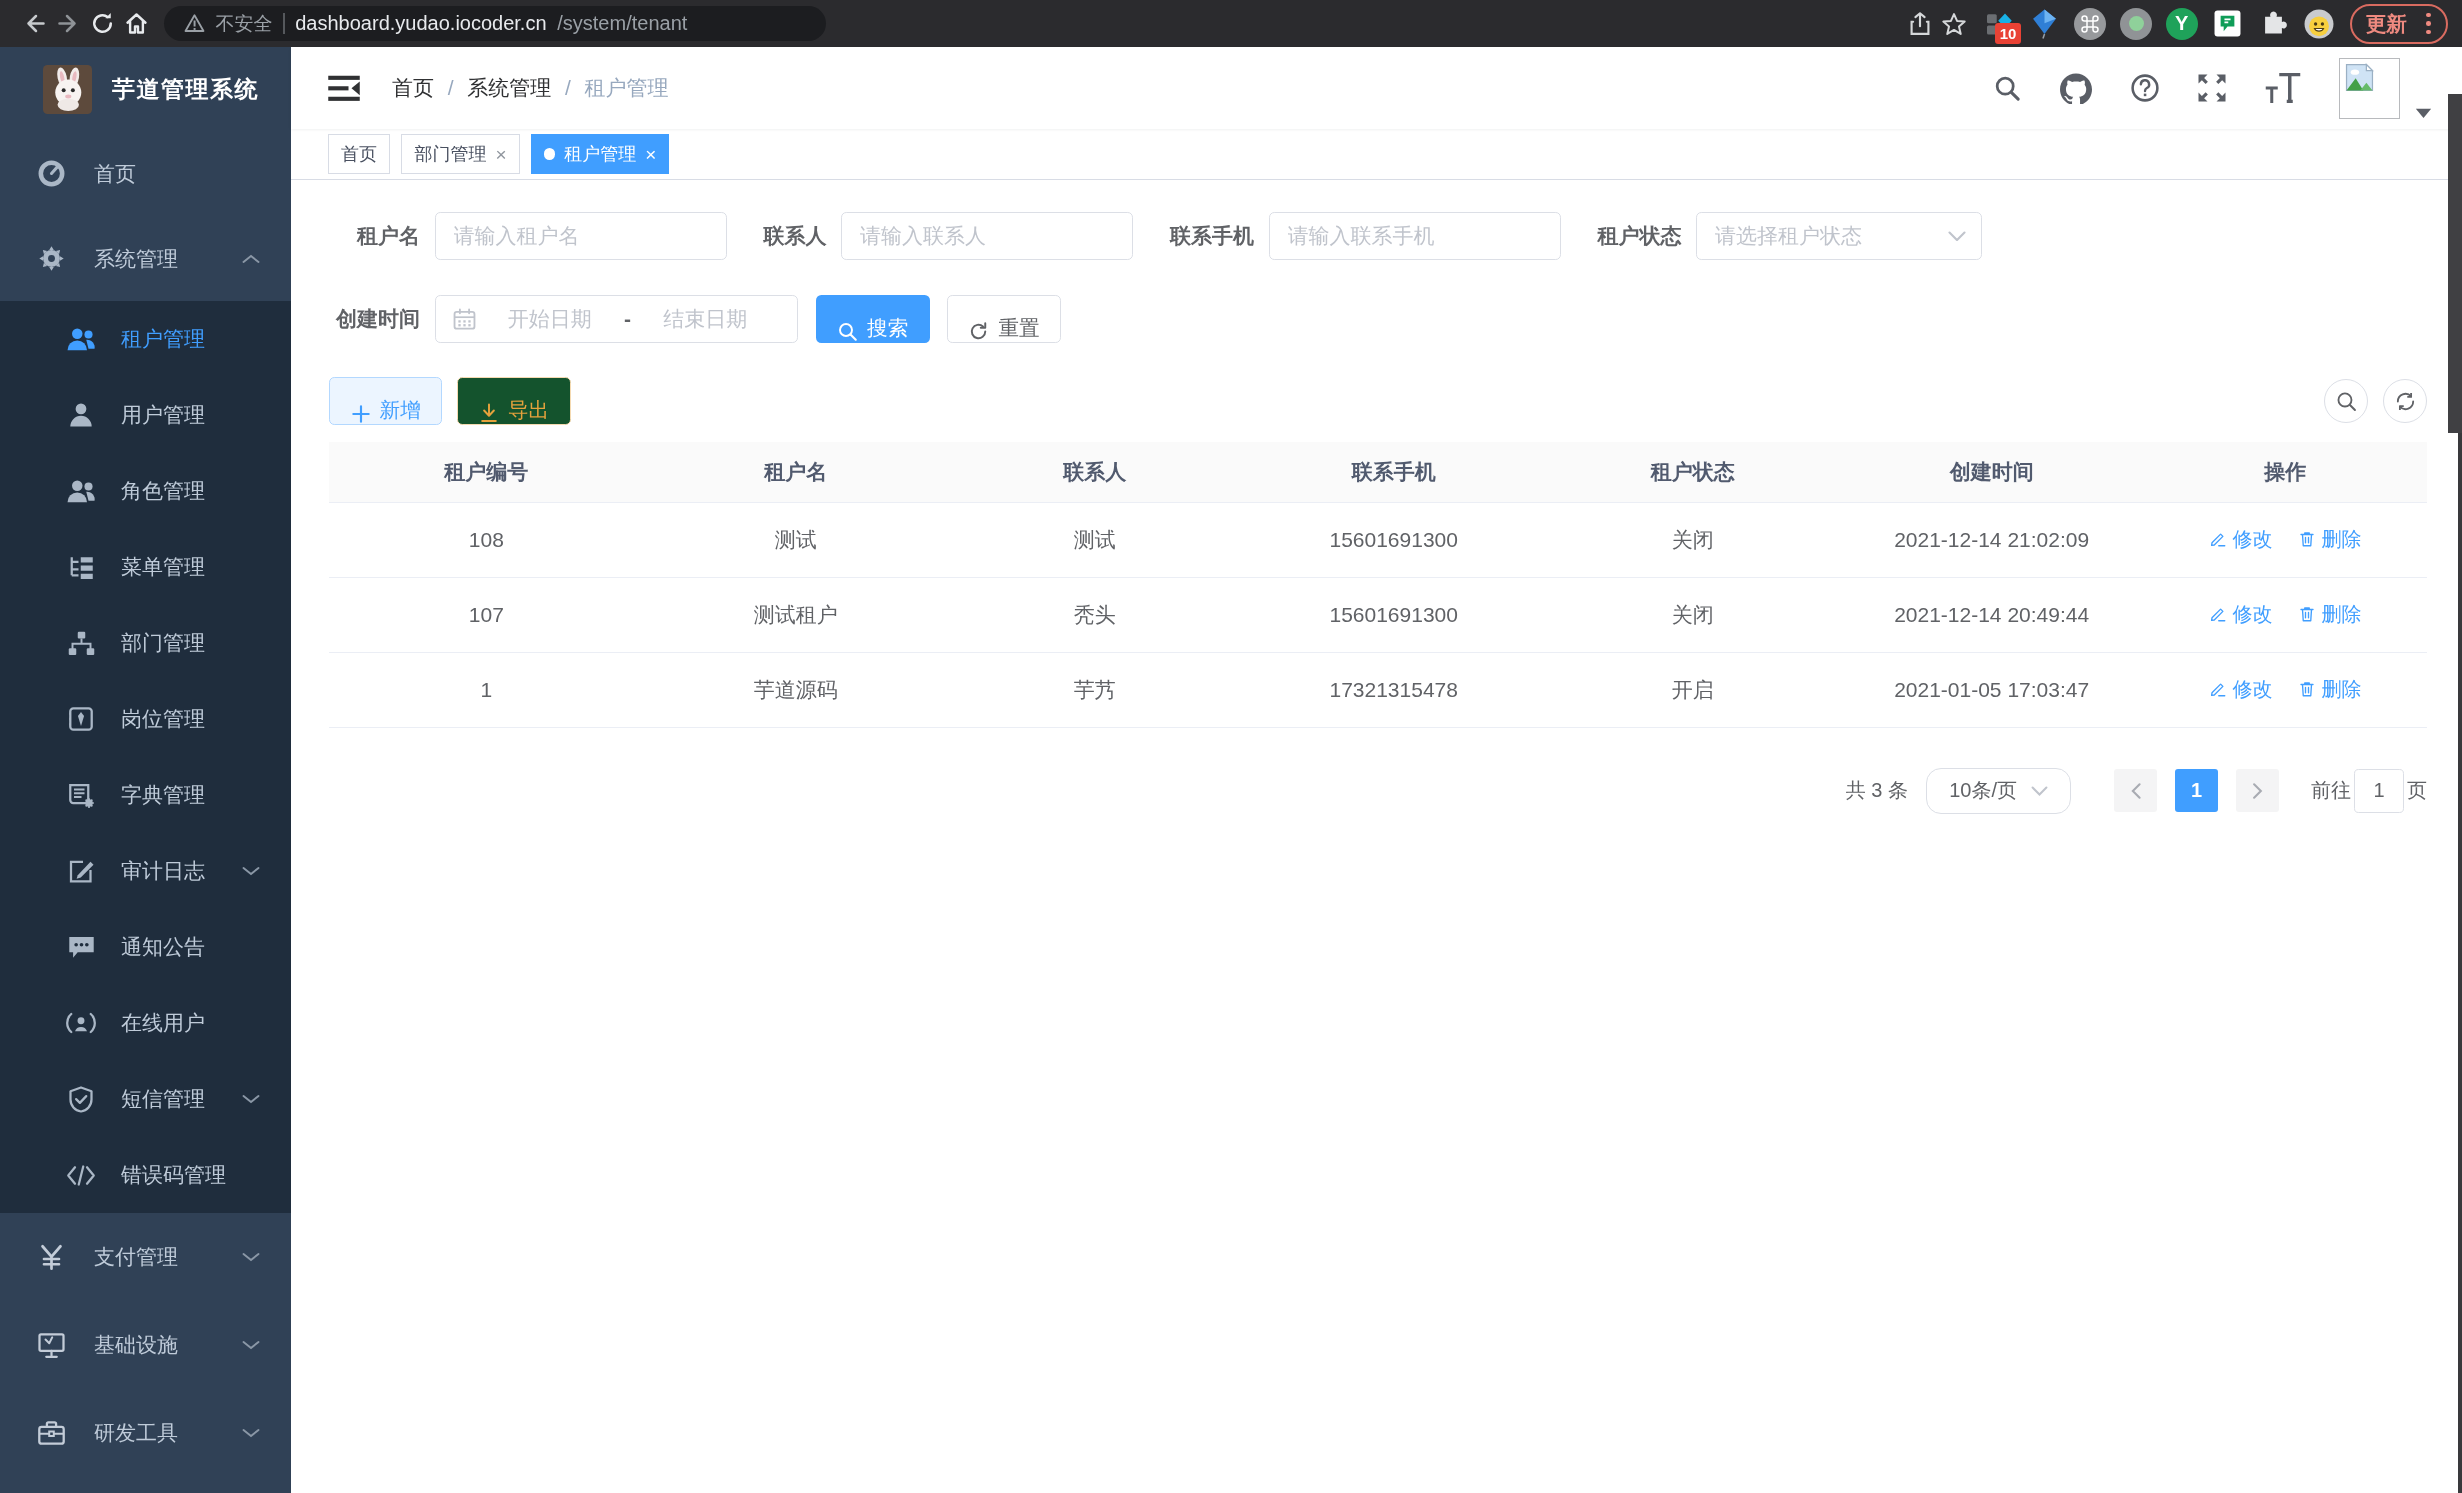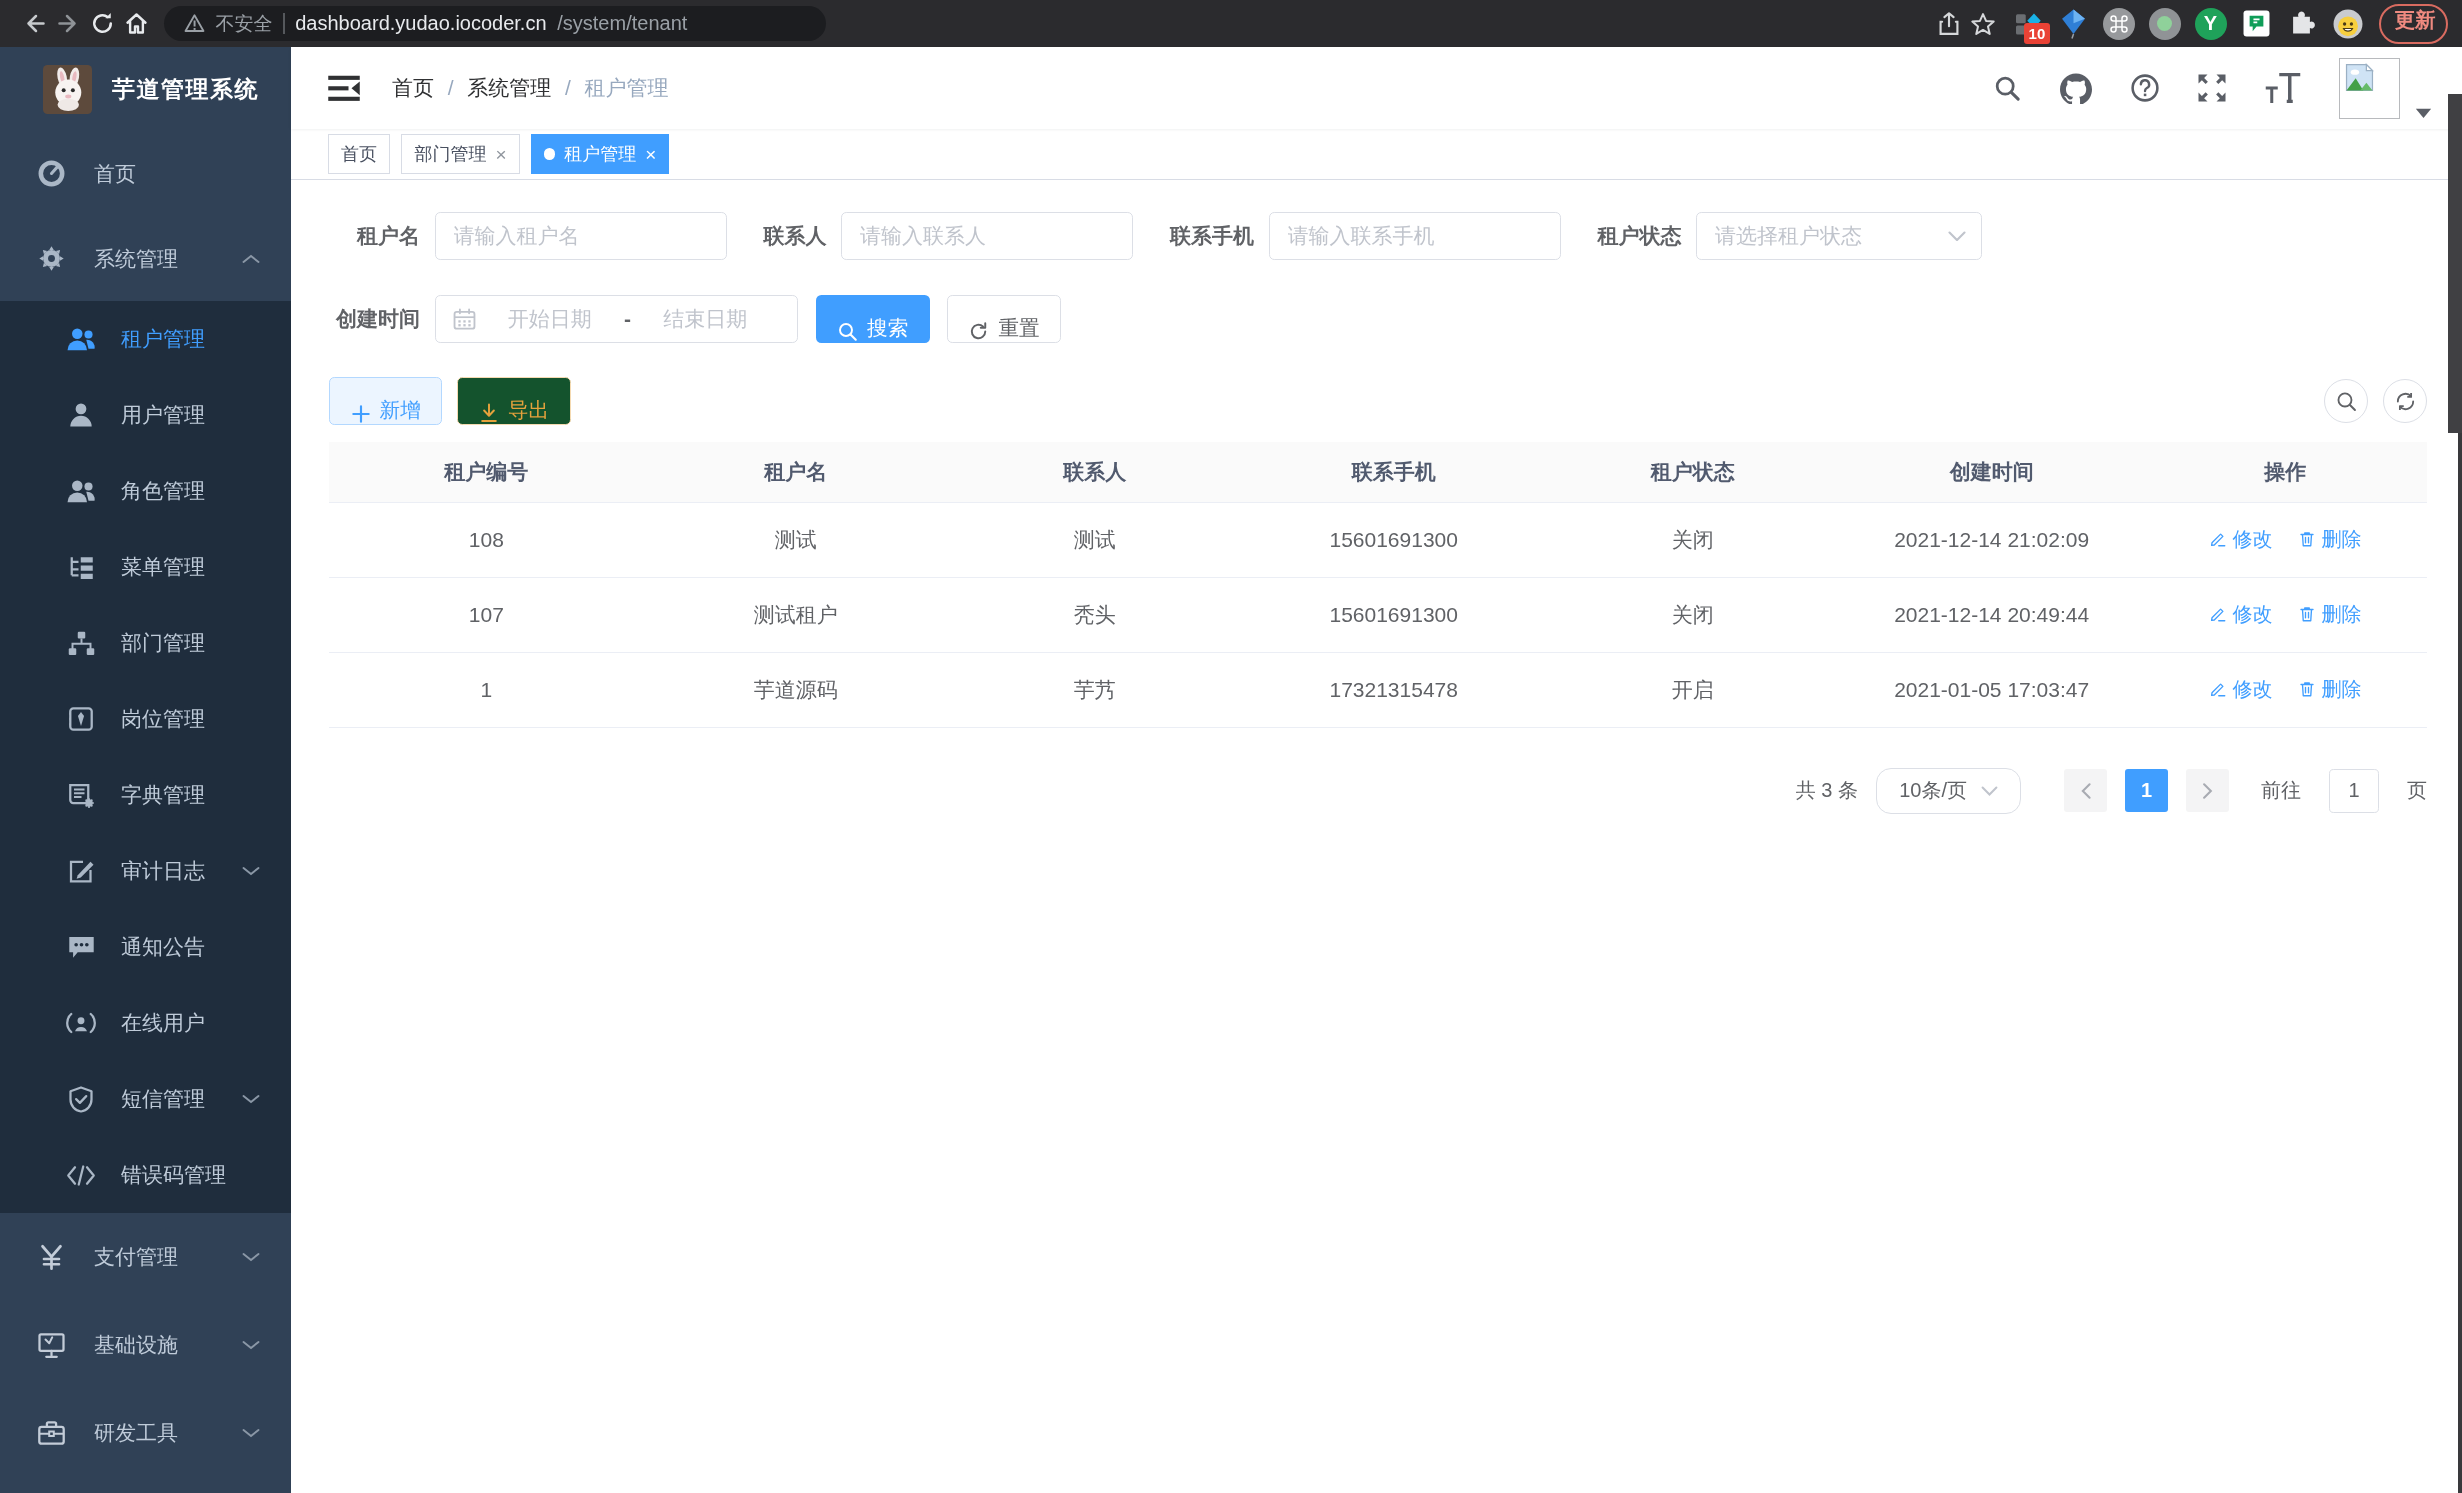--- a/index.html
+++ b/index.html
@@ -12,21 +12,21 @@
   .nav-btn { width:34px; height:34px; display:flex; align-items:center; justify-content:center; flex-shrink:0; }
   .url-pill { width:662px; height:35px; background:#1c1d20; border-radius:17.5px; display:flex; align-items:center; padding:0 20px; margin-left:10.7px; gap:10.7px; }
   .sec-label { font-size:19px; color:#9aa0a6; white-space:nowrap; }
   .pill-div { width:1.5px; height:21px; background:#55585c; }
   .url-host { font-size:20px; color:#e8eaed; white-space:nowrap; }
   .url-path { font-size:20px; color:#9aa0a6; white-space:nowrap; }
   .chrome-spacer { flex:1; }
   .ext { width:35px; height:35px; display:flex; align-items:center; justify-content:center; position:relative; margin-left:10.7px; flex-shrink:0; }
   .badge { position:absolute; right:-4.6px; bottom:-3px; background:#e94235; color:#fff; font-size:15px; line-height:1; padding:3px 4.6px; border-radius:3px; font-weight:700; }
   .circle-ext { width:32px; height:32px; border-radius:50%; display:flex; align-items:center; justify-content:center; }
-  .update-pill { margin-left:13.7px; height:40px; border:2.3px solid #d96b60; border-radius:21px; display:flex; align-items:center; padding:0 10.7px 0 13.7px; gap:15px; flex-shrink:0;flex-direction:column; }
+  .update-pill { margin-left:13.7px; height:40px; border:2.3px solid #d96b60; border-radius:21px; display:flex; align-items:center; padding:0 10.7px 0 13.7px; gap:15px; flex-shrink:0; }
   .update-label { color:#ef8a80; font-size:20.6px; font-weight:600; }
   .vdots { display:flex; flex-direction:column; gap:3.8px; padding:0 4.6px; }
   .vdots i { width:4.6px; height:4.6px; border-radius:50%; background:#ef8a80; }
 
   
   .app { display:flex; height:1447px; position:relative; }
 
   
   .sidebar { width:291px; flex-shrink:0; background:#304156; overflow:hidden; }
   .logo-row { height:84px; display:flex; align-items:center; padding-left:43px; gap:20px; }
@@ -84,21 +84,21 @@
   table.grid { width:100%; border-collapse:collapse; table-layout:fixed; }
   .grid th { background:#fafafa; color:#515a6e; font-weight:700; font-size:21px; height:60px; text-align:center; border-bottom:0.8px solid #ebeef5; }
   .grid td { height:75px; text-align:center; font-size:21px; color:#606266; border-bottom:0.8px solid #ebeef5; background:#fff; }
   .op-link { color:#409eff; font-size:20px; display:inline-flex; align-items:center; gap:5.3px; margin:0 10px; cursor:pointer; }
 
   .pagination { display:flex; justify-content:flex-end; align-items:center; margin-top:40px; font-size:20px; color:#606266; }
   .pg-total { margin-right:18px; }
   .size-sel { width:145px; height:46px; border:0.8px solid #dcdfe6; border-radius:15px; display:flex; align-items:center; justify-content:center; gap:13.7px; color:#606266; margin-right:34px; cursor:pointer; background:#fff; }
   .pg-btn { width:43px; height:43px; border-radius:3px; background:#f4f4f5; color:#a8abb2; display:flex; align-items:center; justify-content:center; margin:0 9px; cursor:pointer; }
   .pg-cur { width:43px; height:43px; border-radius:3px; background:#409eff; color:#fff; font-weight:700; display:flex; align-items:center; justify-content:center; margin:0 9px; cursor:pointer; }
-  .pg-goto { margin-left:23px; display:flex; align-items:center; gap:28px; }
+  .pg-goto { margin-left:23px; display:flex; align-items:center; gap:3px; }
   .goto-input { width:50px; height:44px; border:0.8px solid #dcdfe6; border-radius:4.6px; text-align:center; font-size:20px; color:#606266; outline:none; font-family:inherit; }
 
   
   .edge-line { position:absolute; right:0; top:47px; width:3.8px; height:1447px; background:#39393c; z-index:9; }
   .scroll-thumb { position:absolute; right:0; top:47px; width:13.7px; height:339px; background:#404043; z-index:10; }
 </style>
 </head>
 <body>
 
 <div class="chrome">

